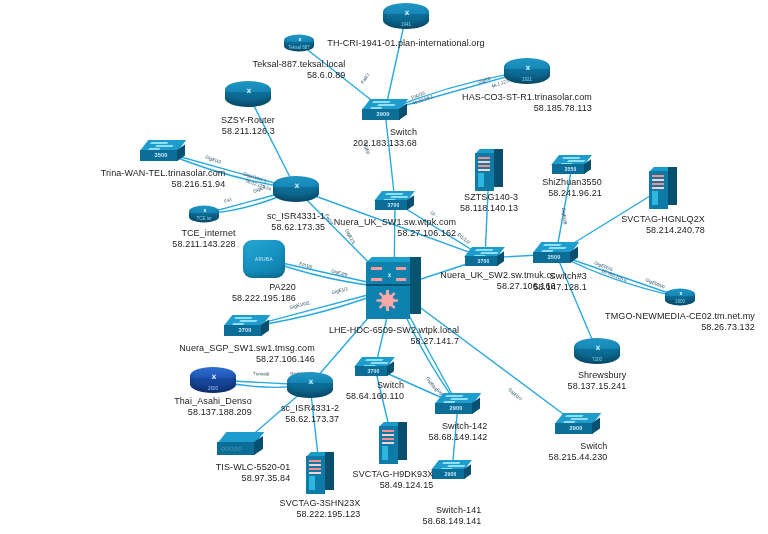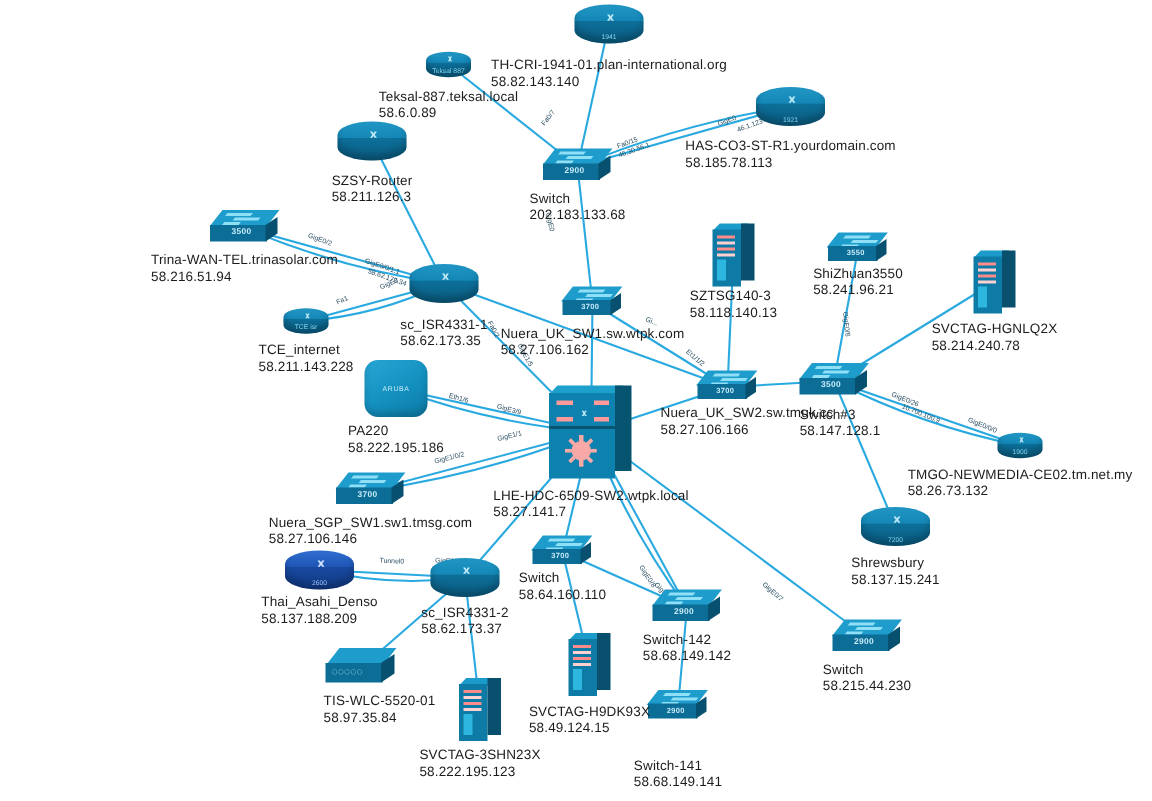--- a/index.html
+++ b/index.html
@@ -4,21 +4,21 @@
 <style>
   html,body{margin:0;padding:0;background:#fff;}
   body{width:768px;height:534px;overflow:hidden;
        font-family:"Liberation Sans",sans-serif;color:#1a1a1a;}
   #canvas{position:relative;width:768px;height:534px;background:#ffffff;
           border-bottom:1px solid #ededed;}
   svg#links{position:absolute;left:0;top:0;width:768px;height:534px;}
   .node{position:absolute;transform:translate(-50%,-50%);}
   .ico{position:relative;margin:0 auto;}
   .lbl{position:absolute;left:50%;transform:translateX(-50%);
-       text-align:left;white-space:nowrap;font-size:9px;line-height:10.5px;
+       text-align:right;white-space:nowrap;font-size:9px;line-height:10.5px;
        color:#1c1c1c;letter-spacing:.1px;}
   .lbl .ip{display:block;}
   .iflabel{font-size:4.6px;fill:#2a4f63;font-family:"Liberation Sans",sans-serif;}
 
   
   
   .rtr{width:46px;height:26px;border-radius:50%/34%;
        background:linear-gradient(180deg,#2196c4 0%,#1487b6 42%,#0d6f99 43%,#0a5d82 100%);
        box-shadow:inset 0 -4px 5px rgba(0,0,0,.22);position:relative;}
   .rtr.small{width:30px;height:17px;}
@@ -176,30 +176,30 @@
       </div>
       <div class="lbl" style="left: 299px; top: 59px; position: absolute; transform: translateX(-50%);"><span>Teksal-887.teksal.local</span><span class="ip">58.6.0.89</span></div>
       <div class="node" style="left: 406px; top: 16px;">
         <div class="ico">
           <div class="rtr">
             <span class="ar">›‹</span>
             <span class="tag">1941</span>
           </div>
         </div>
       </div>
-      <div class="lbl" style="left: 406px; top: 38px; position: absolute; transform: translateX(-50%);"><span>TH-CRI-1941-01.plan-international.org</span><span class="ip">58.82.143.140</span></div>
+      <div class="lbl" style="left: 406px; top: 38px; position: absolute; transform: translateX(-50%);"><span>TH-CRI-1941-01.plan-international.org</span></div>
       <div class="node" style="left: 527px; top: 71px;">
         <div class="ico">
           <div class="rtr">
             <span class="ar">›‹</span>
             <span class="tag">1921</span>
           </div>
         </div>
       </div>
-      <div class="lbl" style="left: 527px; top: 92px; position: absolute; transform: translateX(-50%);"><span>HAS-CO3-ST-R1.yourdomain.com</span><span class="ip">58.185.78.113</span></div>
+      <div class="lbl" style="left: 527px; top: 92px; position: absolute; transform: translateX(-50%);"><span>HAS-CO3-ST-R1.trinasolar.com</span><span class="ip">58.185.78.113</span></div>
       <div class="node" style="left: 248px; top: 94px;">
         <div class="ico">
           <div class="rtr">
             <span class="ar">›‹</span>
           </div>
         </div>
       </div>
       <div class="lbl" style="left: 248px; top: 115px; position: absolute; transform: translateX(-50%);"><span>SZSY-Router</span><span class="ip">58.211.126.3</span></div>
       <div class="node" style="left: 385px; top: 111px;">
         <div class="ico">

